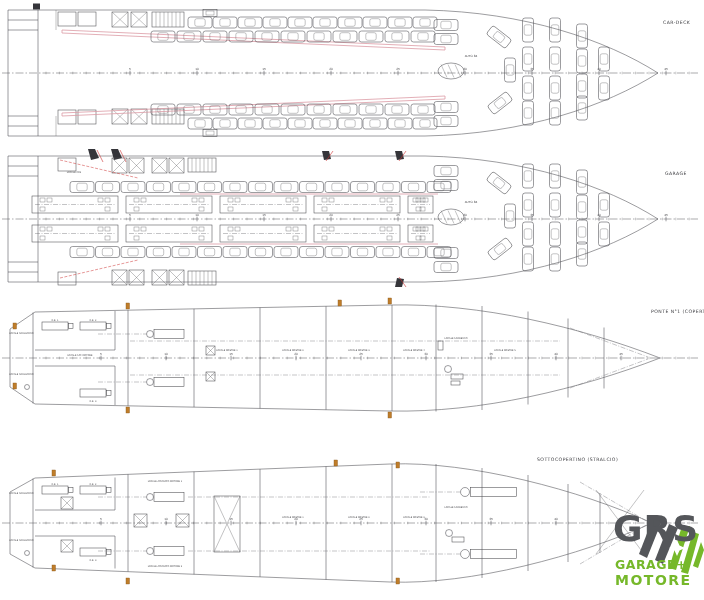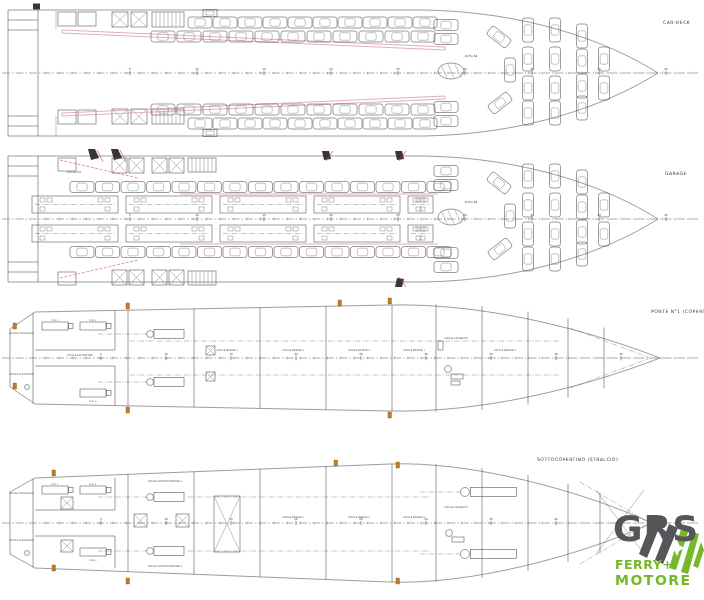--- a/index.html
+++ b/index.html
@@ -1188,16 +1188,16 @@
   <div class="logo">
     <div class="brand">GRS</div>
     <svg width="68" height="66" viewBox="0 0 68 66">
       <polygon points="2,38 16,2 26,2 10,42" fill="#54565a"></polygon>
       <polygon points="18,44 32,8 41,12 26,48" fill="#54565a"></polygon>
       <polygon points="32,52 45,10 53,10 39,54" fill="#76b82a"></polygon>
       <polygon points="44,56 56,16 62,18 51,58" fill="#76b82a"></polygon>
       <polygon points="56,50 64,26 67,34 61,52" fill="#76b82a"></polygon>
       <path d="M40,24 L42.5,29.5 L48,32 L42.5,34.5 L40,40 L37.5,34.5 L32,32 L37.5,29.5 Z" fill="#ffffff"></path>
     </svg>
-    <div class="l1">FERRY+</div>
+    <div class="l1">GARAGE+</div>
     <div class="l2">MOTORE</div>
   </div>
 </div>
 
 </body></html>

